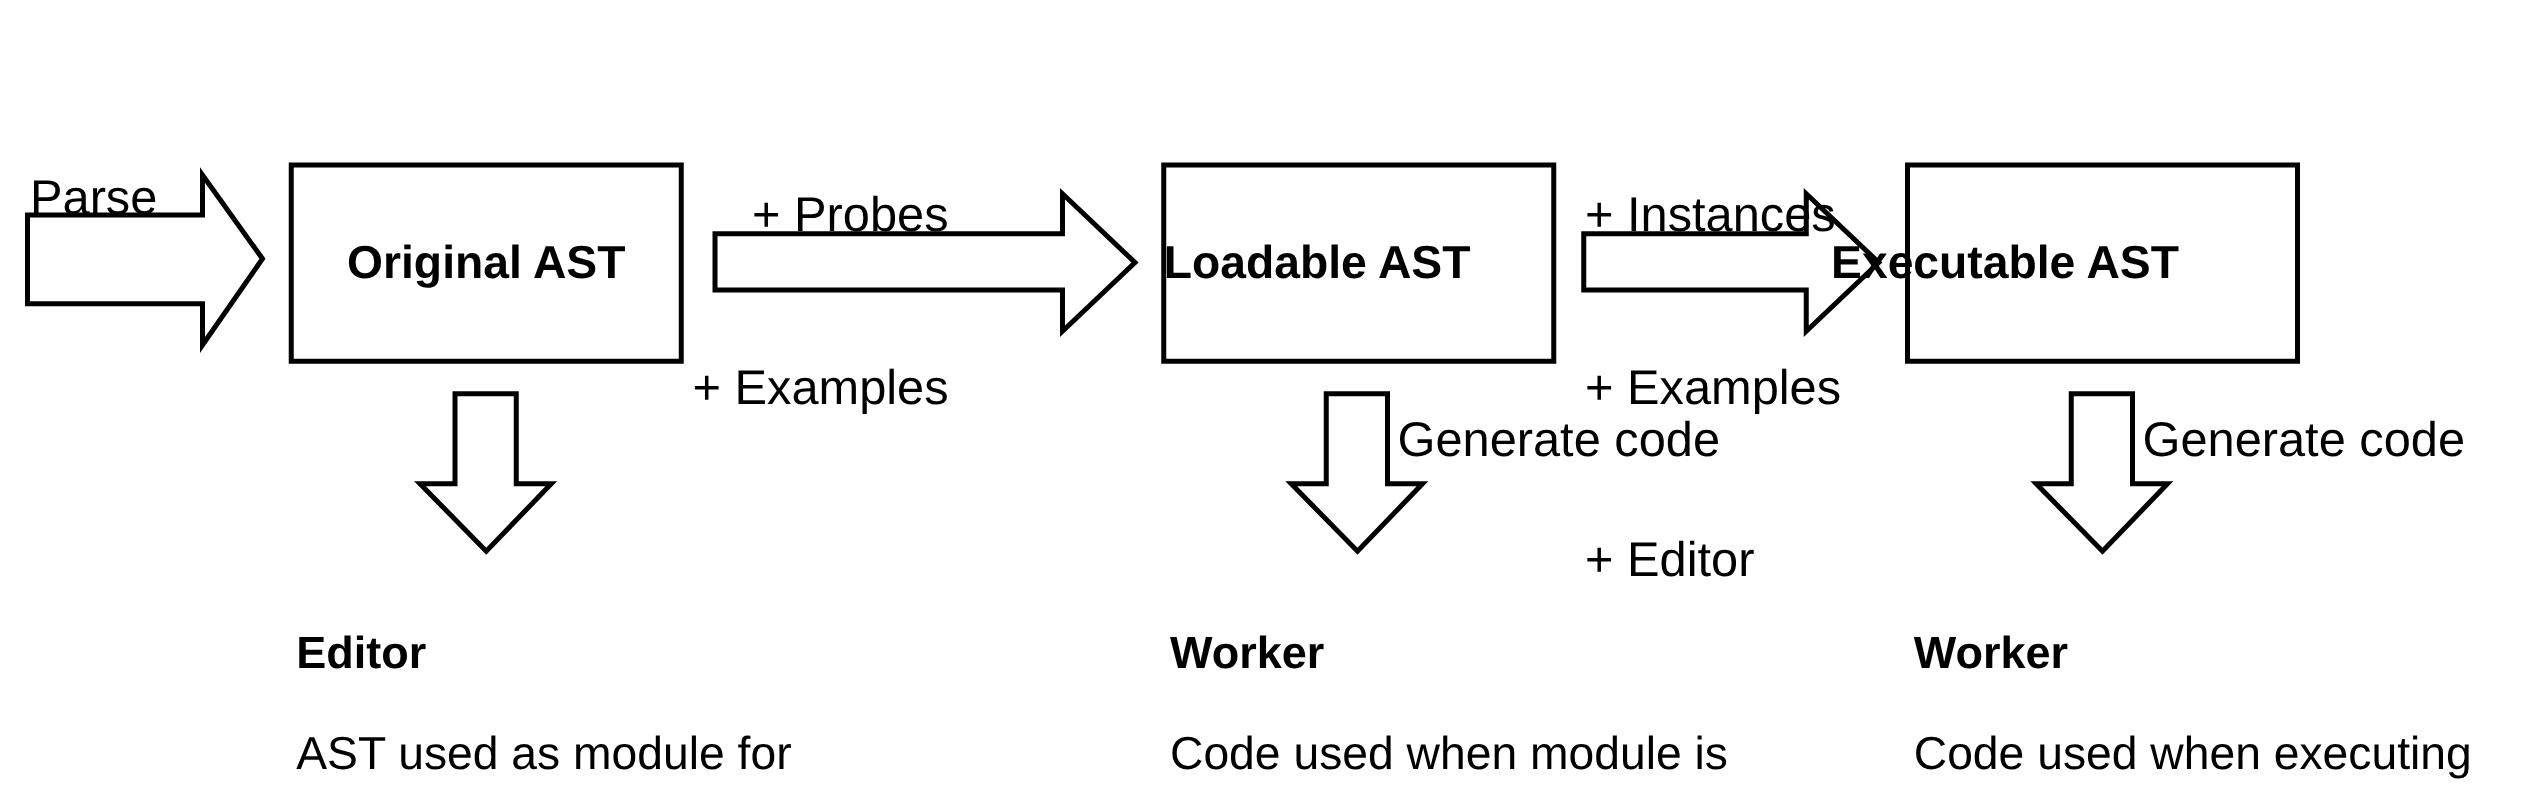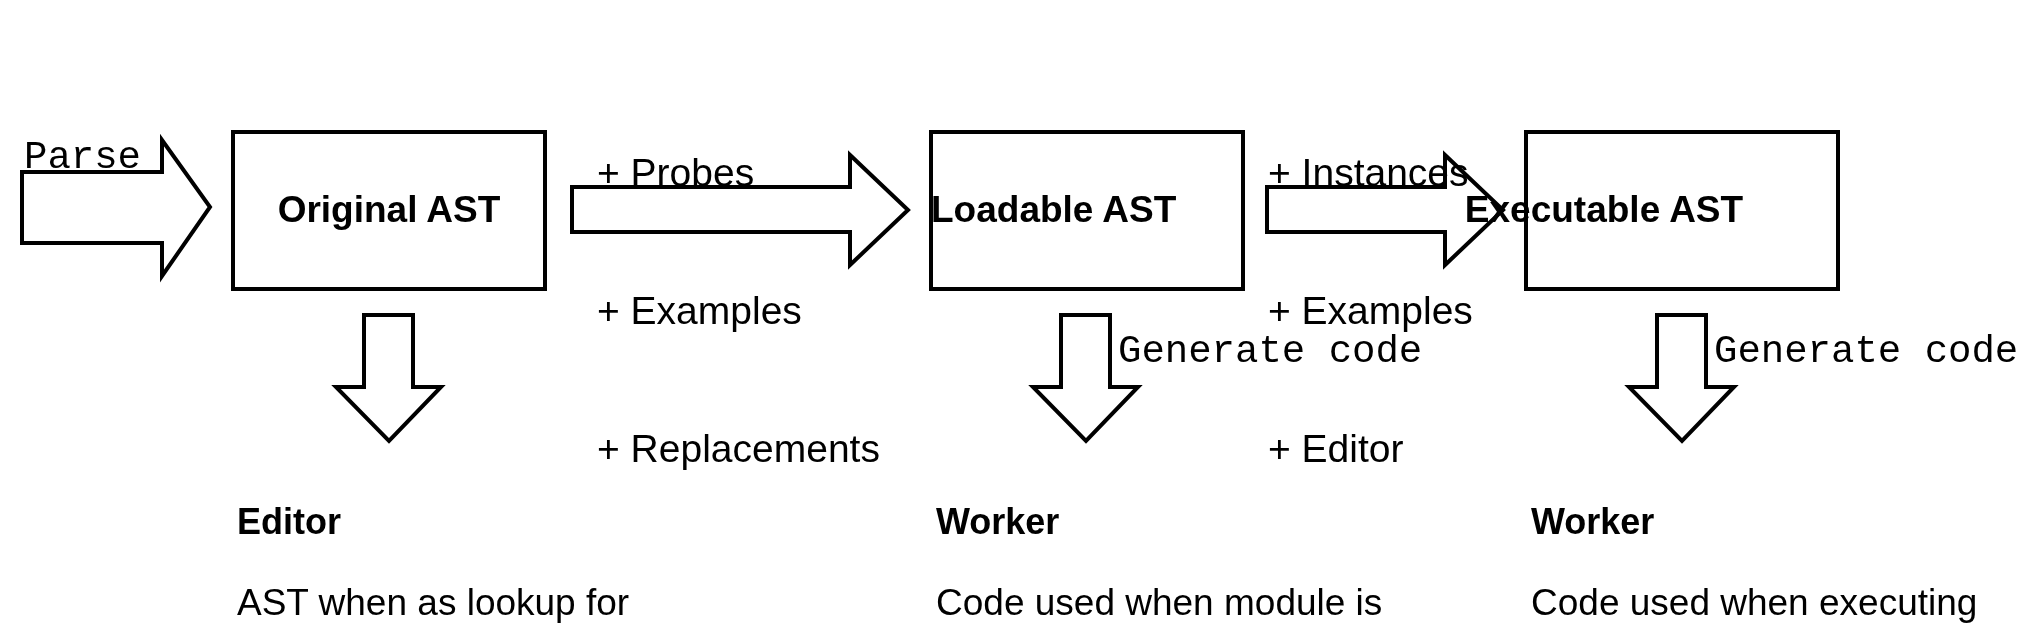--- a/index.html
+++ b/index.html
@@ -42,21 +42,20 @@
     line-height: 1.0;
   }
   .box-label {
     font-size: 37px;
     font-weight: bold;
     letter-spacing: 0px;
   }
   .plain-label {
     font-size: 39px;
     font-weight: normal;
-    font-family: Liberation Mono, monospace;
   }
   .stack-label {
     position: absolute;
     font-size: 39px;
     font-weight: normal;
     line-height: 1.18;
     white-space: pre;
   }
   .caption-block {
     position: absolute;
@@ -100,39 +99,38 @@
   </svg>
 
   <div class="txt plain-label" style="left:24px; top:139px;">Parse</div>
 
   <div class="txt box-label" style="left:233px; top:191px; width:312px; text-align:center;">Original AST</div>
 
   <div class="txt box-label" style="left:931px; top:191px; width:312px; ">Loadable AST</div>
 
   <div class="txt box-label" style="left:1448px; top:191px; width:312px; text-align:center;">Executable AST</div>
 
-  <div class="stack-label" style="left:597px; top:58px;">
+  <div class="stack-label" style="left:554px; top:58px;text-align:right;">
     <div>+ Probes</div>
     <div>+ Examples</div>
-    <div>+ Replacements</div>
   </div>
 
   <div class="stack-label" style="left:1268px; top:58px;">
     <div>+ Instances</div>
     <div>+ Examples</div>
     <div>+ Editor</div>
   </div>
 
   <div class="txt plain-label" style="left:1118px; top:333px;">Generate code</div>
 
   <div class="txt plain-label" style="left:1714px; top:333px;">Generate code</div>
 
   <div class="caption-block" style="left:237px; top:464px;">
     <div class="caption-title">Editor</div>
-    <div class="caption-body">AST when as lookup for</div>
+    <div class="caption-body">AST used as module for</div>
     
   </div>
 
   <div class="caption-block" style="left:936px; top:464px;">
     <div class="caption-title">Worker</div>
     <div class="caption-body">Code used when module is</div>
     
   </div>
 
   <div class="caption-block" style="left:1531px; top:464px;">

